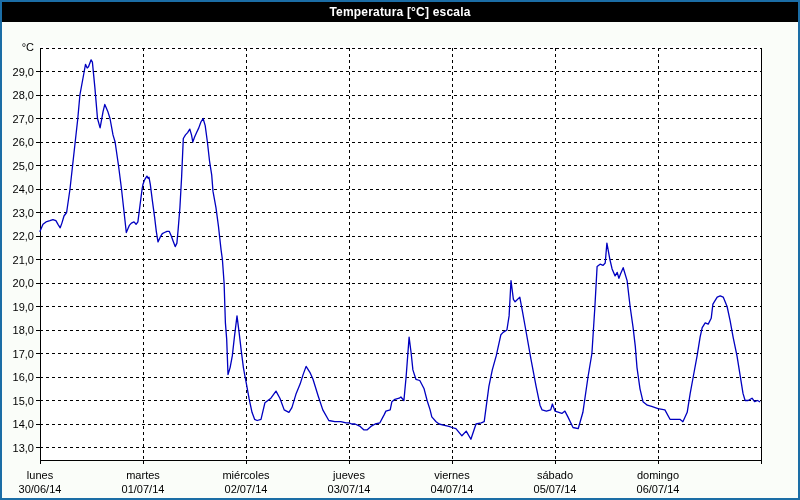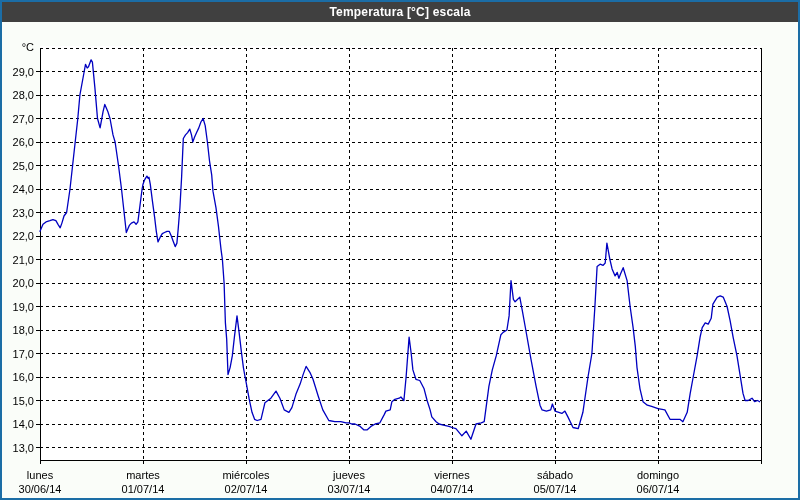--- a/index.html
+++ b/index.html
@@ -2,21 +2,21 @@
 <html><head>
 <meta charset="utf-8">
 <style>
   html,body{margin:0;padding:0;background:#e8e8e8;}
   .window{
     position:relative;width:800px;height:500px;box-sizing:border-box;
     border:2px solid #1b6da6;background:#fafdf9;
     font-family:"Liberation Sans",sans-serif;
   }
   .titlebar{
-    height:20px;background:#404040;color:#fff;
+    height:20px;background:#000000;color:#fff;
     display:flex;align-items:center;justify-content:center;
     font-size:12px;font-weight:bold;letter-spacing:0.2px;
   }
   .content{position:relative;width:796px;height:476px;}
   svg{position:absolute;left:0;top:0;}
   svg text{font-family:"Liberation Sans",sans-serif;font-size:11px;fill:#000;}
 </style>
 </head>
 <body>
 

